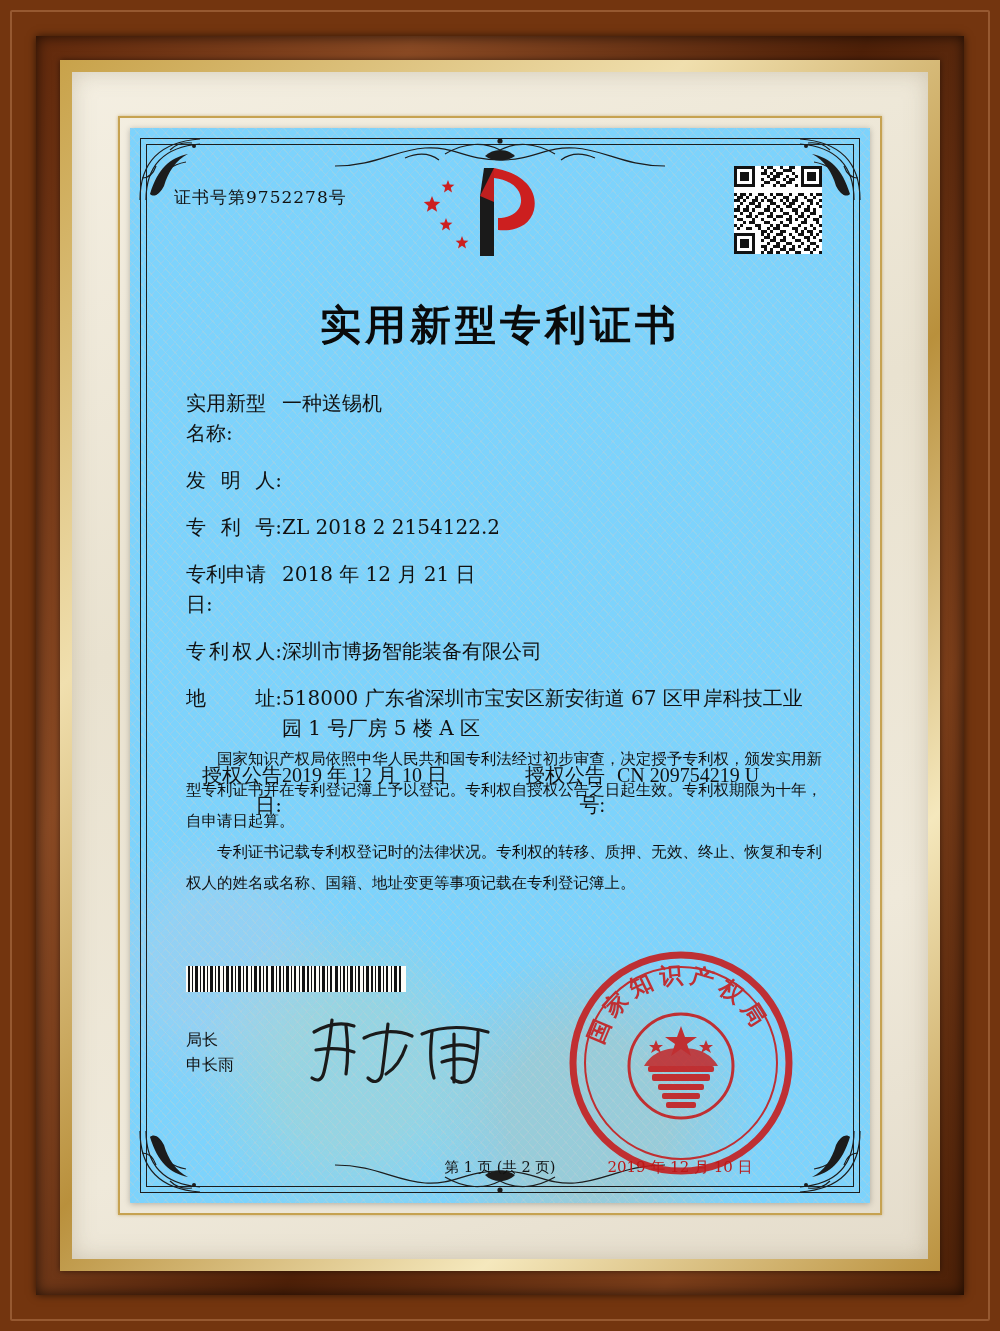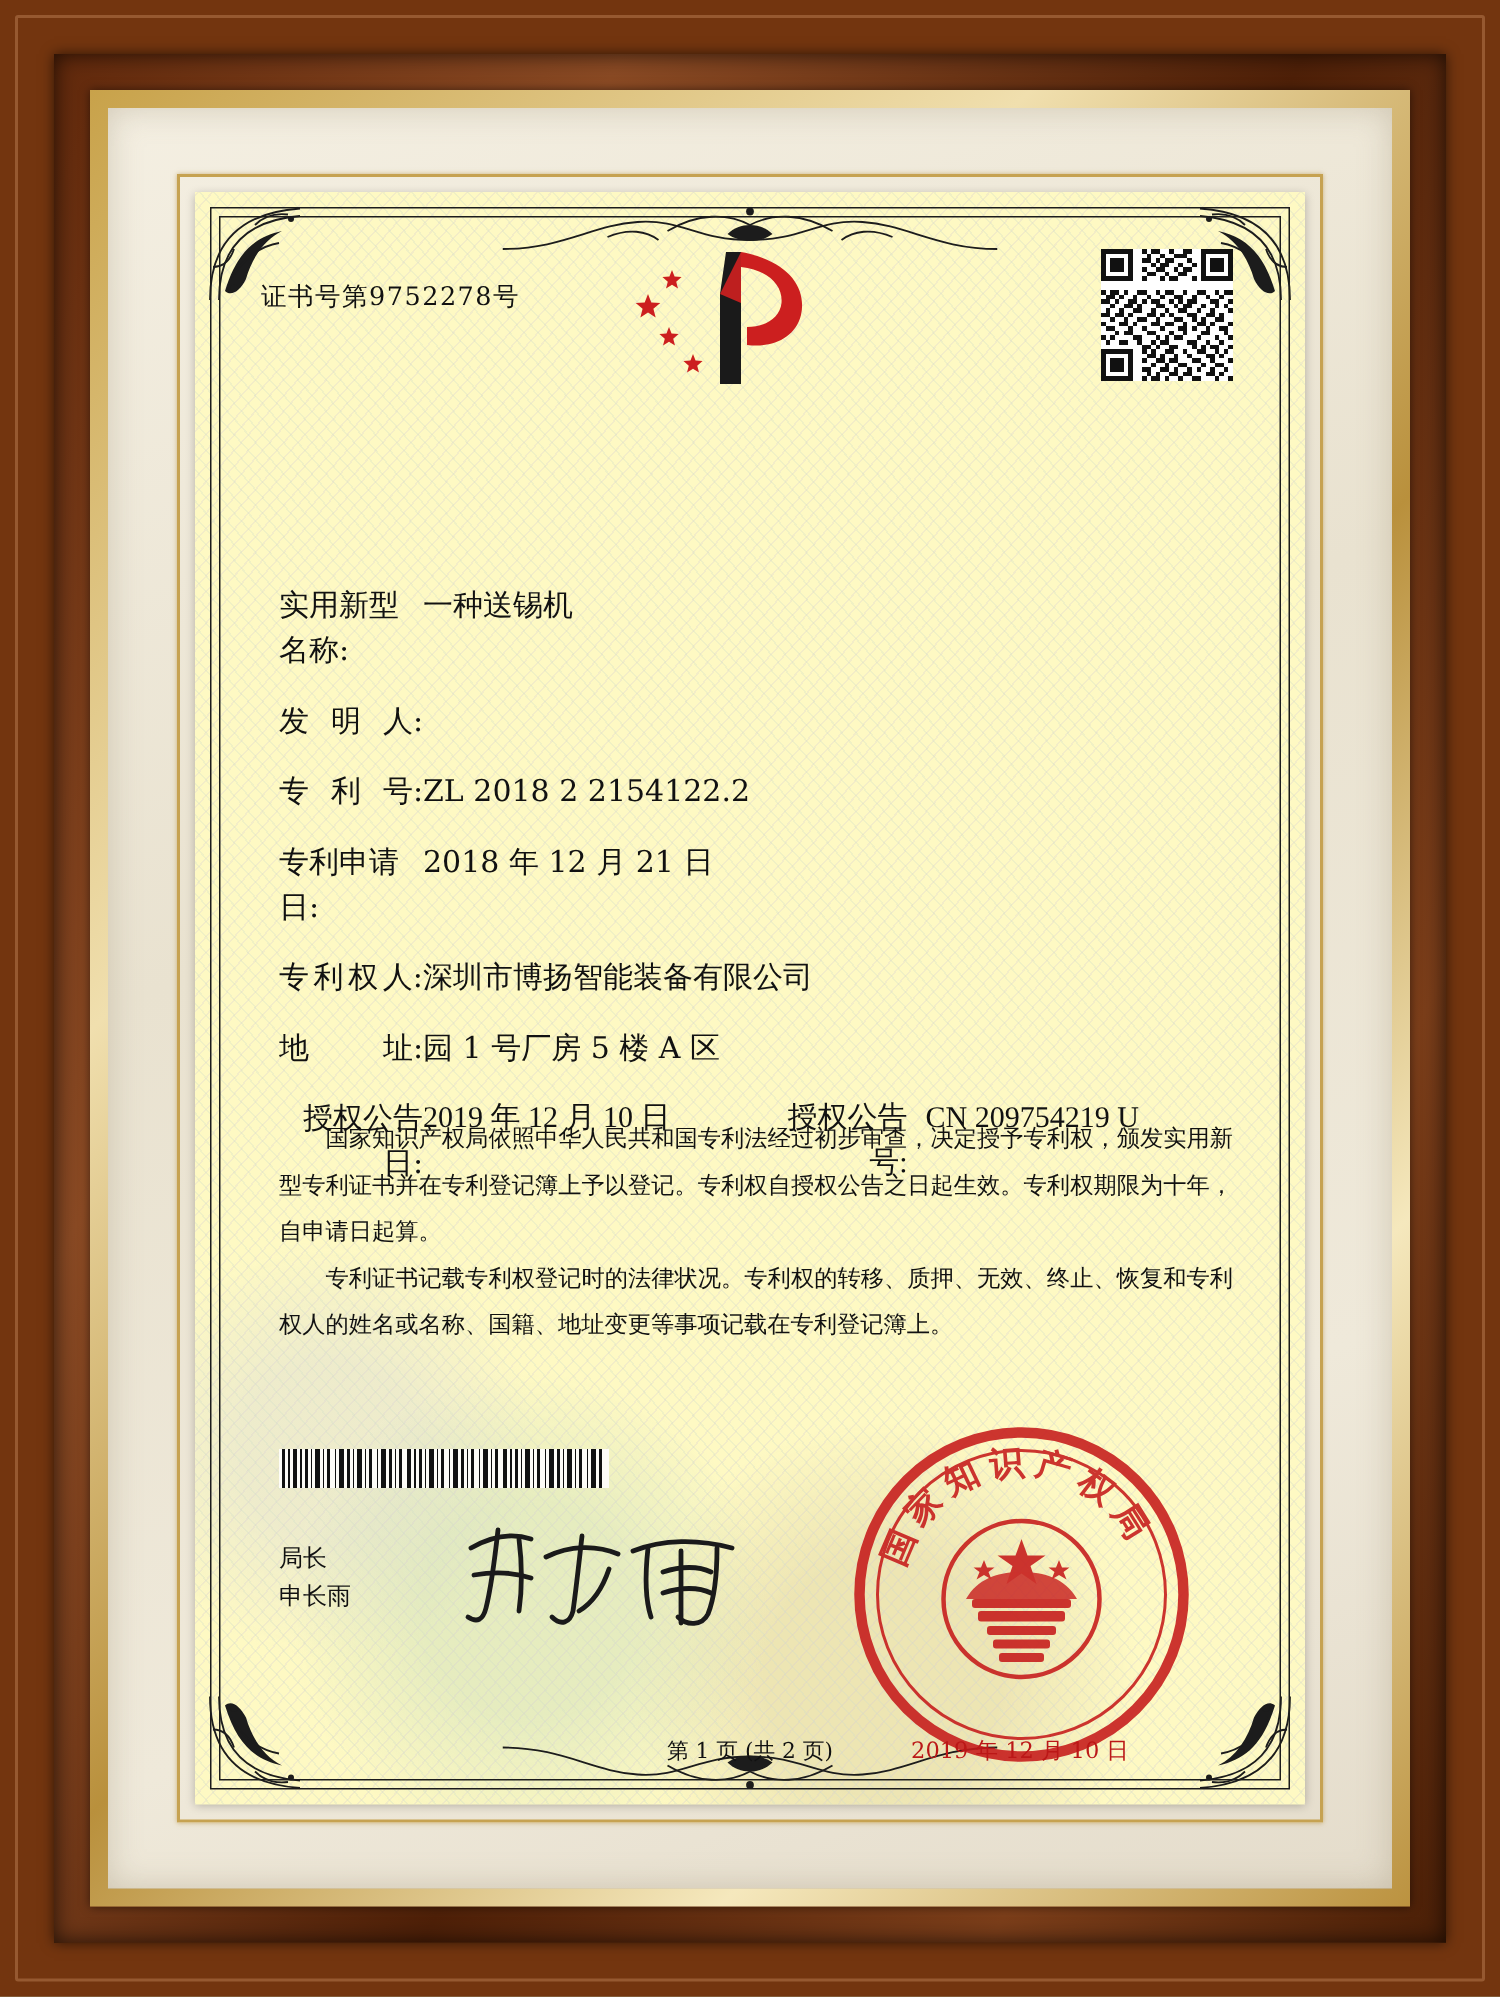--- a/index.html
+++ b/index.html
@@ -36,21 +36,21 @@
     box-shadow:inset 0 0 22px rgba(150,135,105,.35);
   }
   .gold-line{
     position:absolute;left:118px;top:116px;right:118px;bottom:116px;
     border:2px solid #c6a251;
     box-shadow:0 0 3px rgba(180,140,60,.6);
   }
   
   .paper{
     position:absolute;left:130px;top:128px;right:130px;bottom:128px;
-    background:#fef9c3;
+    background:#7dd3fc;
     box-shadow:0 1px 6px rgba(0,0,0,.25);
     overflow:hidden;
   }
   .paper-guilloche{
     position:absolute;inset:0;
     background:
       repeating-linear-gradient(48deg, rgba(200,215,200,.30) 0 1px, transparent 1px 7px),
       repeating-linear-gradient(-48deg, rgba(205,195,215,.26) 0 1px, transparent 1px 7px),
       radial-gradient(circle at 30% 88%, rgba(190,215,185,.45) 0 70px, transparent 160px),
       radial-gradient(circle at 62% 92%, rgba(205,190,150,.40) 0 80px, transparent 170px),
@@ -420,20 +420,21 @@
           <rect x="9" y="28" width="1" height="1"></rect>
             <rect x="11" y="28" width="2" height="1"></rect>
             <rect x="14" y="28" width="1" height="1"></rect>
             <rect x="17" y="28" width="1" height="1"></rect>
             <rect x="20" y="28" width="2" height="1"></rect>
             <rect x="25" y="28" width="1" height="1"></rect>
             <rect x="28" y="28" width="1" height="1"></rect>
         </g>
       </svg>
 
+      <div class="title">实用新型专利证书</div>
 
       <div class="fields">
 
         <div class="row">
           <div class="lbl tight">实用新型名称:</div>
           <div class="val">一种送锡机</div>
         </div>
 
         <div class="row">
           <div class="lbl">
@@ -466,20 +467,21 @@
             </div>
           <div class="val">深圳市博扬智能装备有限公司</div>
         </div>
 
         <div class="row">
           <div class="lbl">
               <span>地</span>
               <span>址:</span>
             </div>
           <div class="val">
+            <span>518000 广东省深圳市宝安区新安街道 67 区甲岸科技工业</span>
             <span class="l2">园 1 号厂房 5 楼 A 区</span>
           </div>
         </div>
 
         <div class="row row-split">
           <div class="lbl tight">授权公告日:</div>
           <div>2019 年 12 月 10 日</div>
           <div class="seg2">
             <div class="lbl2">授权公告号:</div>
             <div>CN 209754219 U</div>

